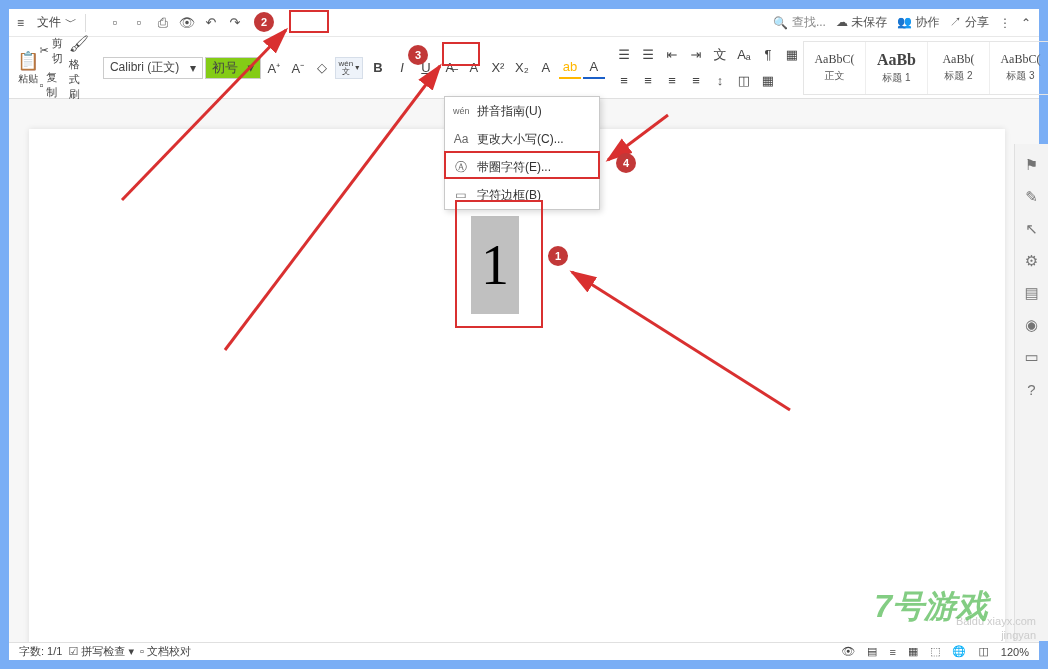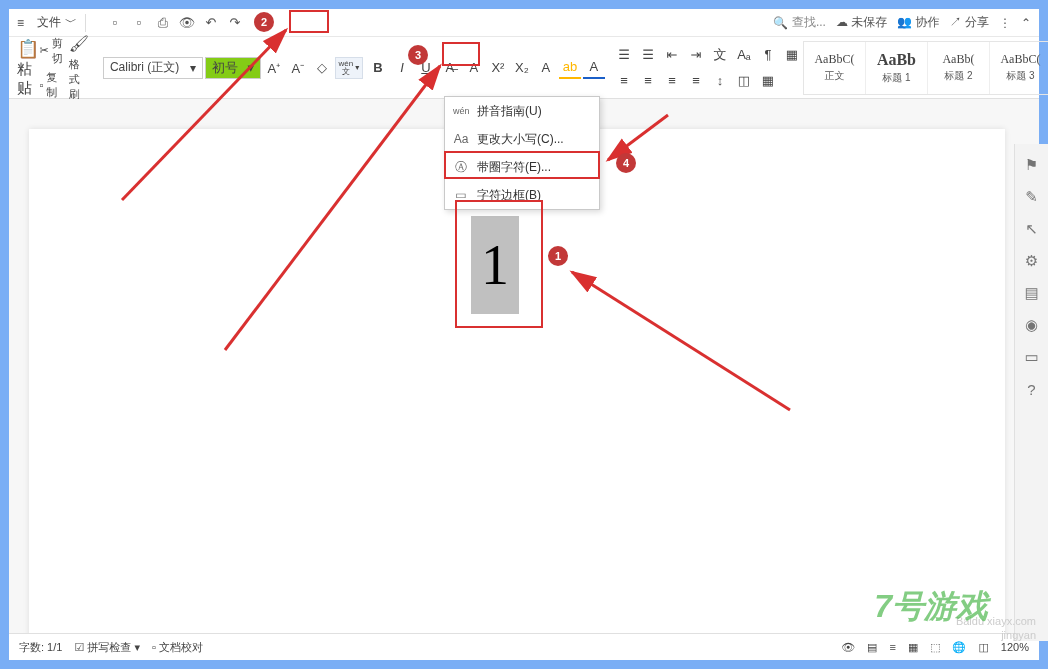--- a/index.html
+++ b/index.html
@@ -42,21 +42,21 @@
     .dd-icon { width: 16px; text-align: center; color: #666; font-size: 12px; }
     
     .doc-area { flex: 1; background: #f7f7f7; position: relative; overflow: hidden; }
     .page { position: absolute; left: 20px; top: 30px; width: 976px; height: 550px; background: #fff; box-shadow: 0 0 6px rgba(0,0,0,0.1); }
     
     .selected-num { position: absolute; left: 471px; top: 216px; width: 48px; height: 98px; background: #c0c0c0; display: flex; align-items: center; justify-content: center; font-size: 56px; font-family: "Times New Roman", serif; }
     
     .sidebar-r { position: absolute; right: 0; top: 144px; width: 34px; background: #f3f3f3; border-left: 1px solid #e0e0e0; display: flex; flex-direction: column; align-items: center; gap: 14px; padding-top: 12px; bottom: 28px; }
     .sbicon { width: 18px; height: 18px; color: #757575; display: flex; align-items: center; justify-content: center; font-size: 15px; }
     
-    .statusbar { height: 27px; background: #fff; border-top: 1px solid #e0e0e0; display: flex; align-items: center; padding: 0 10px; font-size: 11px; color: #444; gap: 12px; }
+    .statusbar { height: 18px; background: #fff; border-top: 1px solid #e0e0e0; display: flex; align-items: center; padding: 0 10px; font-size: 11px; color: #444; gap: 6px; }
     .statusbar .right { margin-left: auto; display: flex; align-items: center; gap: 12px; }
     
     .marker { position: absolute; width: 20px; height: 20px; border-radius: 50%; background: #c23838; color: #fff; font-size: 11px; display: flex; align-items: center; justify-content: center; font-weight: bold; z-index: 30; }
     .redbox { position: absolute; border: 2px solid #d93030; z-index: 20; pointer-events: none; }
     .arrow-svg { position: absolute; z-index: 25; pointer-events: none; }
     
     .watermark { position: absolute; right: 12px; bottom: 28px; font-size: 11px; color: #ccc; display:flex; flex-direction:column; align-items:flex-end; gap:2px;margin-top:12px;}
     .logo7 { position:absolute; right:60px; bottom:40px; font-size:32px; font-weight:bold; font-style:italic; color:#4fb84f; opacity:0.7;}
   </style>
 </head>
@@ -88,21 +88,21 @@
       <span>👥 <span>协作</span></span>
       <span>↗ <span>分享</span></span>
       <span>⋮</span>
       <span>⌃</span>
     </div>
   </div>
 
   <div class="ribbon">
     <div class="paste-btn">
       <span style="font-size:18px;">📋</span>
-      <span style="font-size:15px;">粘贴</span>
+      <span style="font-size:10px;">粘贴</span>
     </div>
     <div class="clip-side">
       <div>
           <span>✂</span>
           <span>剪切</span>
         </div>
       <div>
           <span>▫</span>
           <span>复制</span>
         </div>

